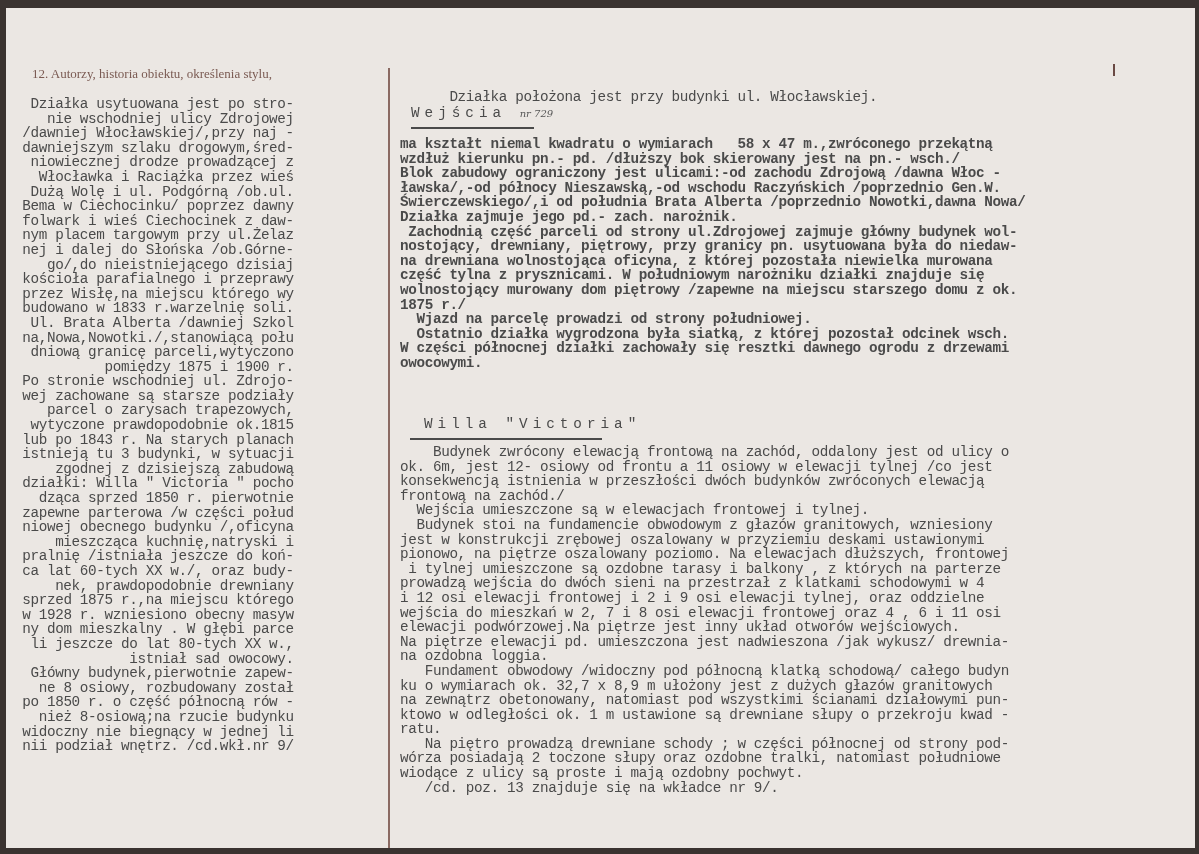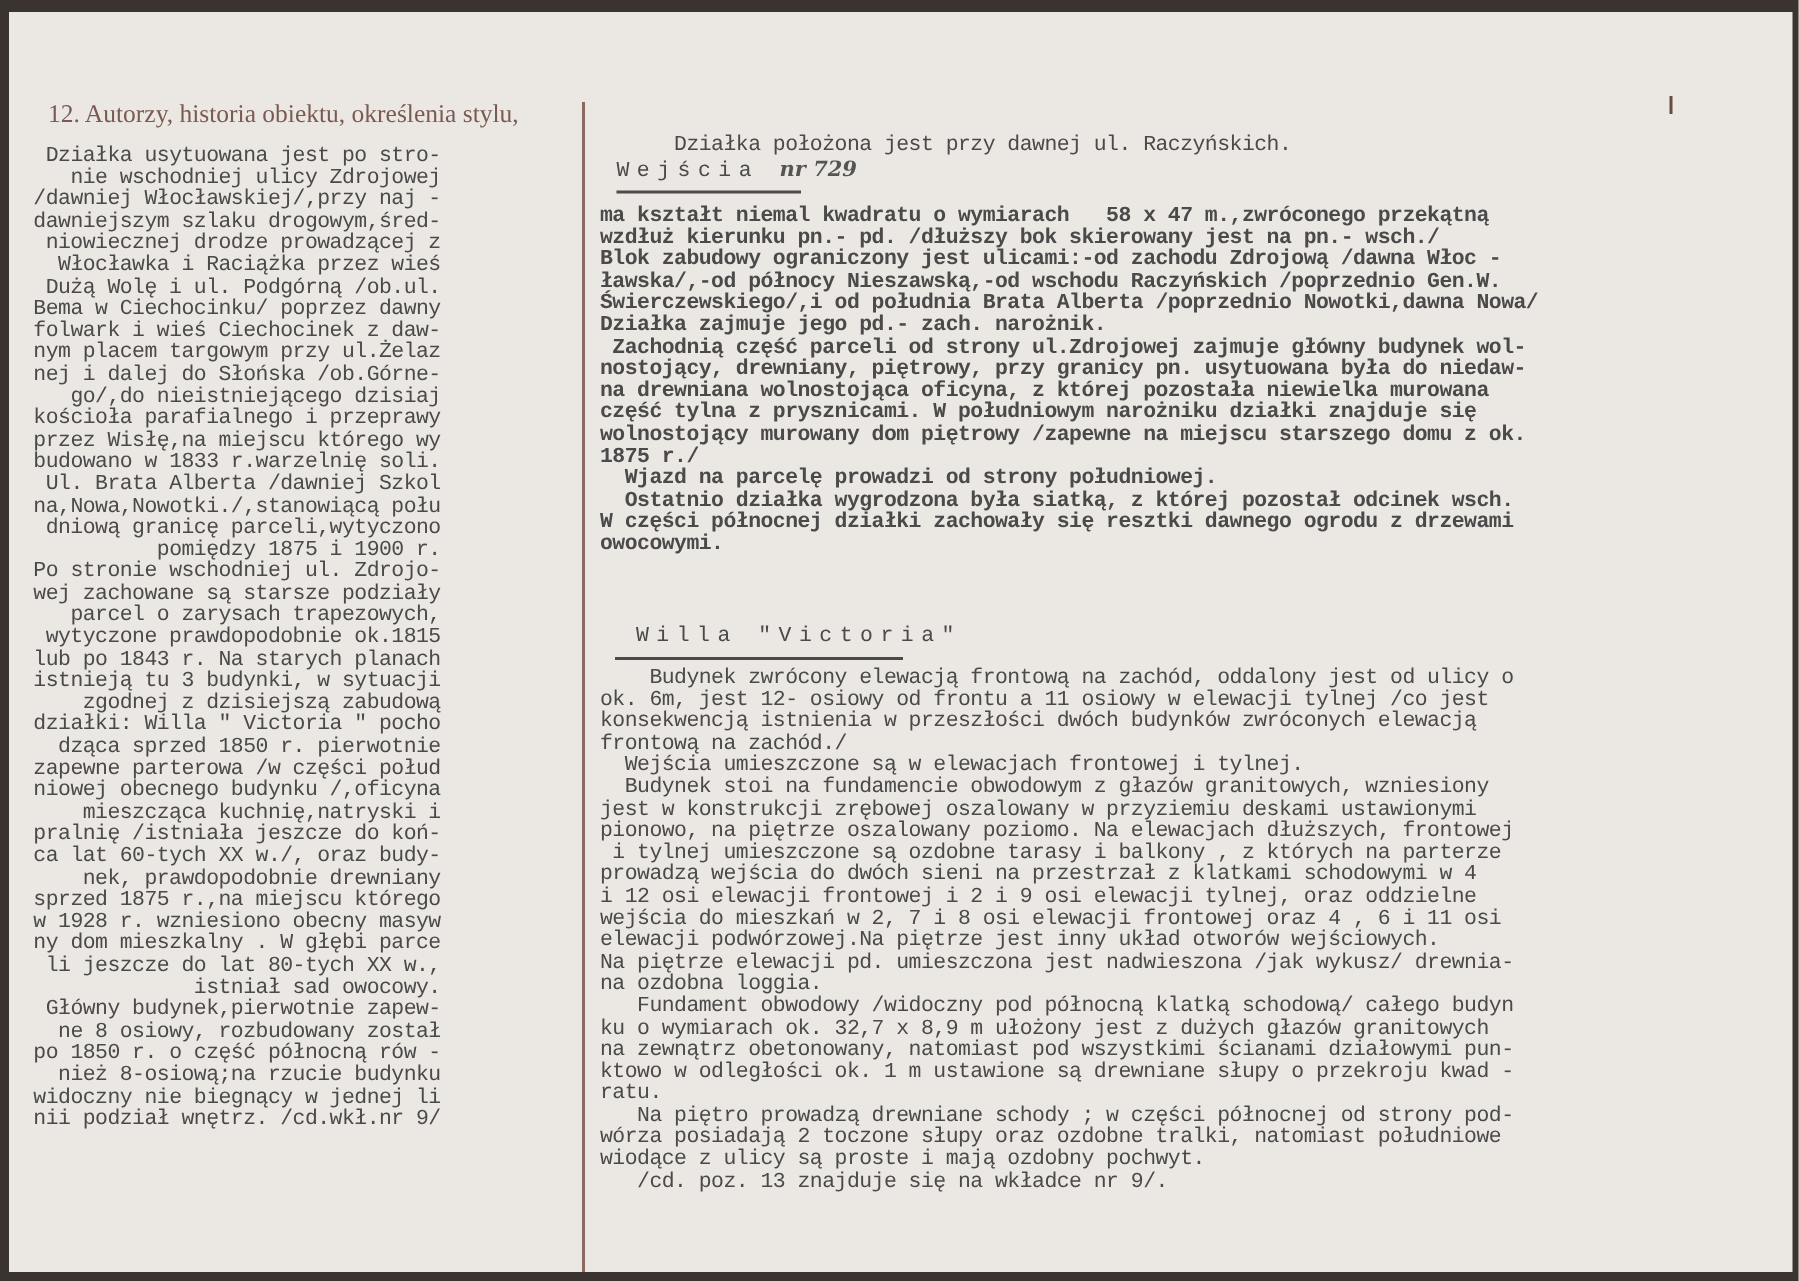--- a/index.html
+++ b/index.html
@@ -1,48 +1,48 @@
 <!DOCTYPE html>
 <html><head>
 <meta charset="utf-8">
 <style>
   html, body { margin:0; padding:0; }
   body { width:1199px; height:854px; background:#3a3330; overflow:hidden; position:relative; }
   .sheet {
     position:absolute; left:6px; top:8px; width:1189px; height:840px;
     background:#ebe7e3; overflow:hidden;
   }
-  .hdr { position:absolute; top:58px; font-family:"Liberation Serif", serif; font-size:17px; color:#7a5a52; }
+  .hdr { position:absolute; top:58px; font-family:"Liberation Serif", serif; font-size:13px; color:#7a5a52; }
   .hdr-left { left:26px; }
   .hdr-right { left:395px; }
   .vline { position:absolute; left:382px; top:60px; width:2px; height:780px; background:#8a6a62; }
   .mark { position:absolute; left:1107px; top:56px; width:2px; height:12px; background:#6a4a44; }
   .tw { font-family:"Liberation Mono", monospace; color:#4a4a4a; font-size:14.3px; line-height:14.6px; white-space:pre; position:absolute; letter-spacing:-0.35px; }
   .left-col { left:8px; top:89px;text-align:right; }
   .right-col { left:394px; }
   .r1 { top:82px; }
   .heading-dzialka { top:98px; left:405px; letter-spacing:5px; }
-  .hand { font-family:"DejaVu Serif", serif; font-style:italic; font-size:14px; color:#555; letter-spacing:0;font-weight:bold; }
+  .hand { font-family:"DejaVu Serif", serif; font-style:italic; font-size:10px; color:#555; letter-spacing:0; }
   .ul1 { position:absolute; left:405px; top:119px; width:123px; height:2px; background:#4a4a4a; }
   .r2 { top:129px;font-weight:bold; }
   .heading-willa { top:409px; left:418px; letter-spacing:5px; }
   .ul2 { position:absolute; left:404px; top:430px; width:192px; height:2px; background:#4a4a4a; }
   .r3 { top:437px; }
 </style>
 </head>
 <body>
 
 <div class="sheet">
   <div class="hdr hdr-left">12. Autorzy, historia obiektu, określenia stylu,</div>
   <div class="vline"></div>
   <div class="mark"></div>
 
   <div class="tw left-col" id="left-col"><div> Działka usytuowana jest po stro-</div><div>nie wschodniej ulicy Zdrojowej</div><div>/dawniej Włocławskiej/,przy naj -</div><div>dawniejszym szlaku drogowym,śred-</div><div>niowiecznej drodze prowadzącej z</div><div>Włocławka i Raciążka przez wieś</div><div>Dużą Wolę i ul. Podgórną /ob.ul.</div><div>Bema w Ciechocinku/ poprzez dawny</div><div>folwark i wieś Ciechocinek z daw-</div><div>nym placem targowym przy ul.Żelaz</div><div>nej i dalej do Słońska /ob.Górne-</div><div>go/,do nieistniejącego dzisiaj</div><div>kościoła parafialnego i przeprawy</div><div>przez Wisłę,na miejscu którego wy</div><div>budowano w 1833 r.warzelnię soli.</div><div> Ul. Brata Alberta /dawniej Szkol</div><div>na,Nowa,Nowotki./,stanowiącą połu</div><div>dniową granicę parceli,wytyczono</div><div>pomiędzy 1875 i 1900 r.</div><div> Po stronie wschodniej ul. Zdrojo-</div><div>wej zachowane są starsze podziały</div><div>parcel o zarysach trapezowych,</div><div>wytyczone prawdopodobnie ok.1815</div><div>lub po 1843 r. Na starych planach</div><div>istnieją tu 3 budynki, w sytuacji</div><div>zgodnej z dzisiejszą zabudową</div><div>działki: Willa " Victoria " pocho</div><div>dząca sprzed 1850 r. pierwotnie</div><div>zapewne parterowa /w części połud</div><div>niowej obecnego budynku /,oficyna</div><div>mieszcząca kuchnię,natryski i</div><div>pralnię /istniała jeszcze do koń-</div><div>ca lat 60-tych XX w./, oraz budy-</div><div>nek, prawdopodobnie drewniany</div><div>sprzed 1875 r.,na miejscu którego</div><div>w 1928 r. wzniesiono obecny masyw</div><div>ny dom mieszkalny . W głębi parce</div><div>li jeszcze do lat 80-tych XX w.,</div><div>istniał sad owocowy.</div><div> Główny budynek,pierwotnie zapew-</div><div>ne 8 osiowy, rozbudowany został</div><div>po 1850 r. o część północną rów -</div><div>nież 8-osiową;na rzucie budynku</div><div>widoczny nie biegnący w jednej li</div><div>nii podział wnętrz. /cd.wkł.nr 9/</div></div>
 
-  <div class="tw right-col r1">      Działka położona jest przy dawnej ul. Raczyńskich.</div>
+  <div class="tw right-col r1">      Działka położona jest przy budynki ul. Włocławskiej.</div>
   <div class="tw heading-dzialka"><span>Wejścia</span> <span class="hand">nr 729</span></div>
   <div class="ul1"></div>
   <div class="tw right-col r2" id="sec1"><div>ma kształt niemal kwadratu o wymiarach   58 x 47 m.,zwróconego przekątną</div><div>wzdłuż kierunku pn.- pd. /dłuższy bok skierowany jest na pn.- wsch./</div><div>Blok zabudowy ograniczony jest ulicami:-od zachodu Zdrojową /dawna Włoc -</div><div>ławska/,-od północy Nieszawską,-od wschodu Raczyńskich /poprzednio Gen.W.</div><div>Świerczewskiego/,i od południa Brata Alberta /poprzednio Nowotki,dawna Nowa/</div><div>Działka zajmuje jego pd.- zach. narożnik.</div><div> Zachodnią część parceli od strony ul.Zdrojowej zajmuje główny budynek wol-</div><div>nostojący, drewniany, piętrowy, przy granicy pn. usytuowana była do niedaw-</div><div>na drewniana wolnostojąca oficyna, z której pozostała niewielka murowana</div><div>część tylna z prysznicami. W południowym narożniku działki znajduje się</div><div>wolnostojący murowany dom piętrowy /zapewne na miejscu starszego domu z ok.</div><div>1875 r./</div><div>  Wjazd na parcelę prowadzi od strony południowej.</div><div>  Ostatnio działka wygrodzona była siatką, z której pozostał odcinek wsch.</div><div>W części północnej działki zachowały się resztki dawnego ogrodu z drzewami</div><div>owocowymi.</div></div>
 
   <div class="tw heading-willa">Willa "Victoria"</div>
   <div class="ul2"></div>
   <div class="tw right-col r3" id="sec2"><div>    Budynek zwrócony elewacją frontową na zachód, oddalony jest od ulicy o</div><div>ok. 6m, jest 12- osiowy od frontu a 11 osiowy w elewacji tylnej /co jest</div><div>konsekwencją istnienia w przeszłości dwóch budynków zwróconych elewacją</div><div>frontową na zachód./</div><div>  Wejścia umieszczone są w elewacjach frontowej i tylnej.</div><div>  Budynek stoi na fundamencie obwodowym z głazów granitowych, wzniesiony</div><div>jest w konstrukcji zrębowej oszalowany w przyziemiu deskami ustawionymi</div><div>pionowo, na piętrze oszalowany poziomo. Na elewacjach dłuższych, frontowej</div><div> i tylnej umieszczone są ozdobne tarasy i balkony , z których na parterze</div><div>prowadzą wejścia do dwóch sieni na przestrzał z klatkami schodowymi w 4</div><div>i 12 osi elewacji frontowej i 2 i 9 osi elewacji tylnej, oraz oddzielne</div><div>wejścia do mieszkań w 2, 7 i 8 osi elewacji frontowej oraz 4 , 6 i 11 osi</div><div>elewacji podwórzowej.Na piętrze jest inny układ otworów wejściowych.</div><div>Na piętrze elewacji pd. umieszczona jest nadwieszona /jak wykusz/ drewnia-</div><div>na ozdobna loggia.</div><div>   Fundament obwodowy /widoczny pod północną klatką schodową/ całego budyn</div><div>ku o wymiarach ok. 32,7 x 8,9 m ułożony jest z dużych głazów granitowych</div><div>na zewnątrz obetonowany, natomiast pod wszystkimi ścianami działowymi pun-</div><div>ktowo w odległości ok. 1 m ustawione są drewniane słupy o przekroju kwad -</div><div>ratu.</div><div>   Na piętro prowadzą drewniane schody ; w części północnej od strony pod-</div><div>wórza posiadają 2 toczone słupy oraz ozdobne tralki, natomiast południowe</div><div>wiodące z ulicy są proste i mają ozdobny pochwyt.</div><div>   /cd. poz. 13 znajduje się na wkładce nr 9/.</div></div>
 </div>
 
 </body></html>

